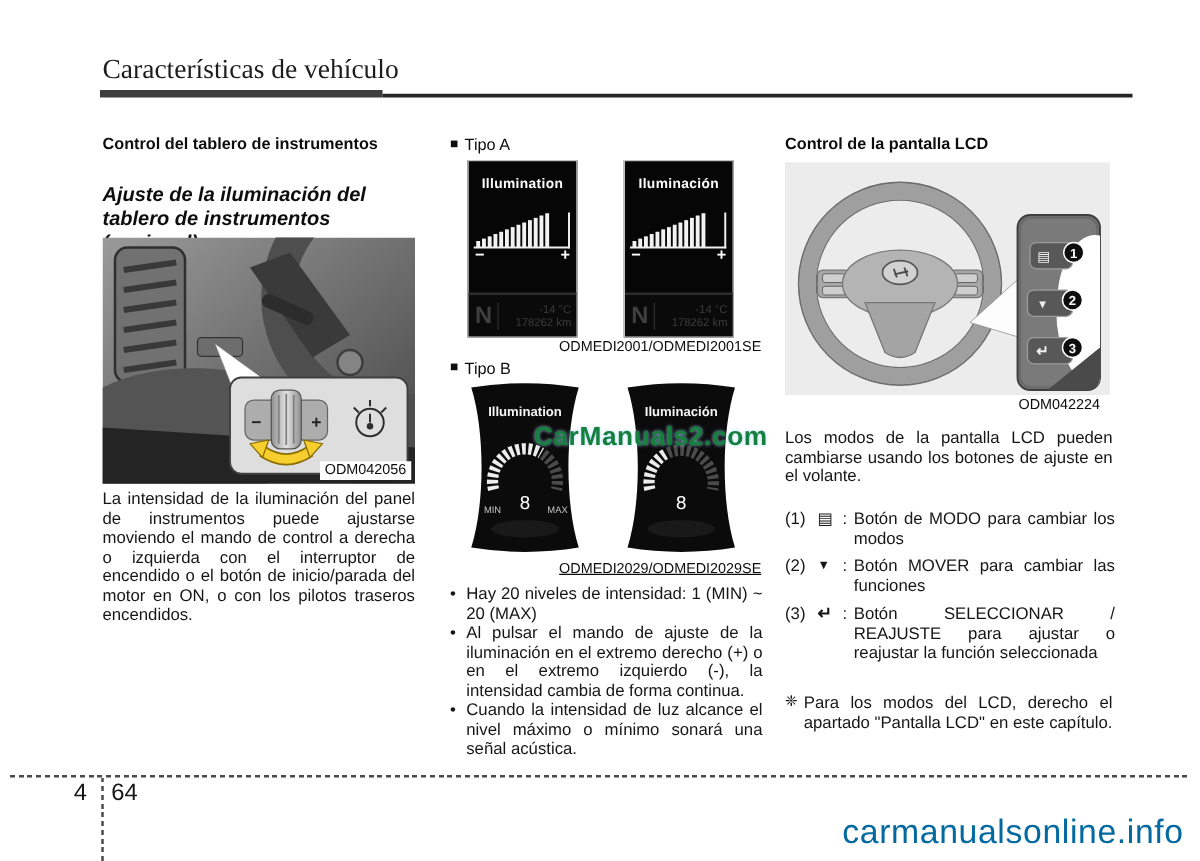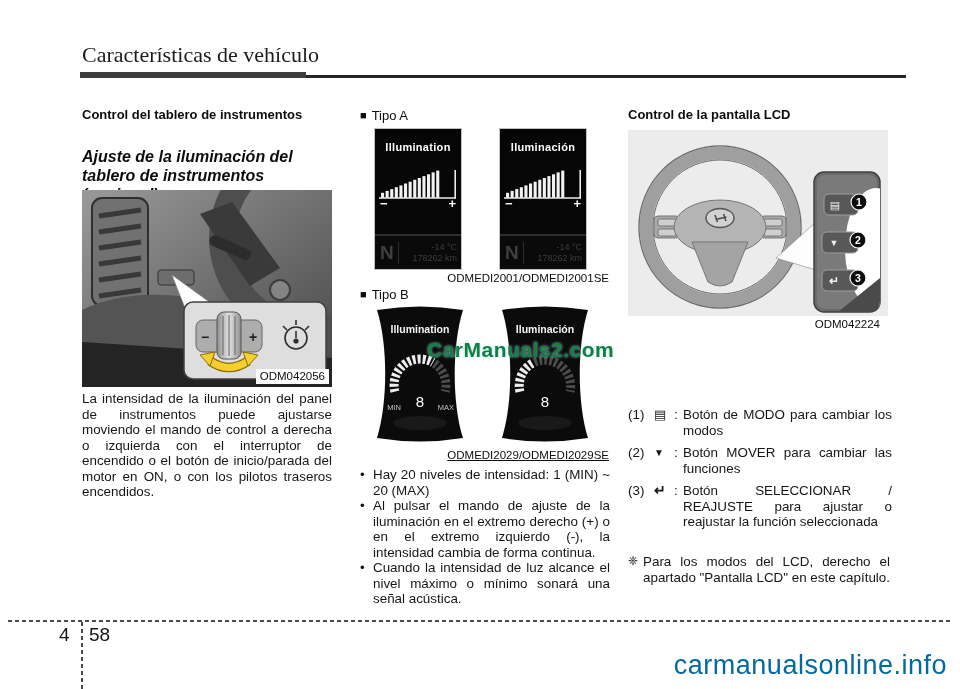--- a/index.html
+++ b/index.html
@@ -302,20 +302,21 @@
       <circle cx="230" cy="110" r="8" fill="#0d0d0d" stroke="#ffffff" stroke-width="1.2"></circle>
       <text x="230" y="114" font-size="10.5" font-weight="bold" fill="#ffffff" text-anchor="middle">2</text>
       <rect x="194" y="140" width="36" height="21" rx="5" fill="#585858" stroke="#9c9c9c"></rect>
       <text x="206" y="155" font-size="12" font-weight="bold" fill="#eeeeee" text-anchor="middle">↵</text>
       <circle cx="230" cy="148" r="8" fill="#0d0d0d" stroke="#ffffff" stroke-width="1.2"></circle>
       <text x="230" y="152" font-size="10.5" font-weight="bold" fill="#ffffff" text-anchor="middle">3</text>
     </svg>
   </div>
   <div class="abs caption c3-cap">ODM042224</div>
 
+  <div class="abs body c3-intro">Los modos de la pantalla LCD pueden cambiarse usando los botones de ajuste en el volante.</div>
 
   <div class="abs c3-list">
     <div class="item">
       <span class="num">(1)</span>
       <span class="icon-mode">▤</span>
       <span class="num">:</span>
       <span class="txt">Botón de MODO para cambiar los modos</span>
     </div>
     <div class="item">
       <span class="num">(2)</span>
@@ -332,16 +333,16 @@
   </div>
 
   <div class="abs c3-note">
     <span class="note-sym">❈</span>
     <span class="body">Para los modos del LCD, derecho el apartado "Pantalla LCD" en este capítulo.</span>
   </div>
 
   <div class="abs f-line"></div>
   <div class="abs f-vline"></div>
   <div class="abs f-ch">4</div>
-  <div class="abs f-pg">58</div>
+  <div class="abs f-pg">64</div>
   <div class="abs f-wm">carmanualsonline.info</div>
 
 </div>
 
 </body></html>

